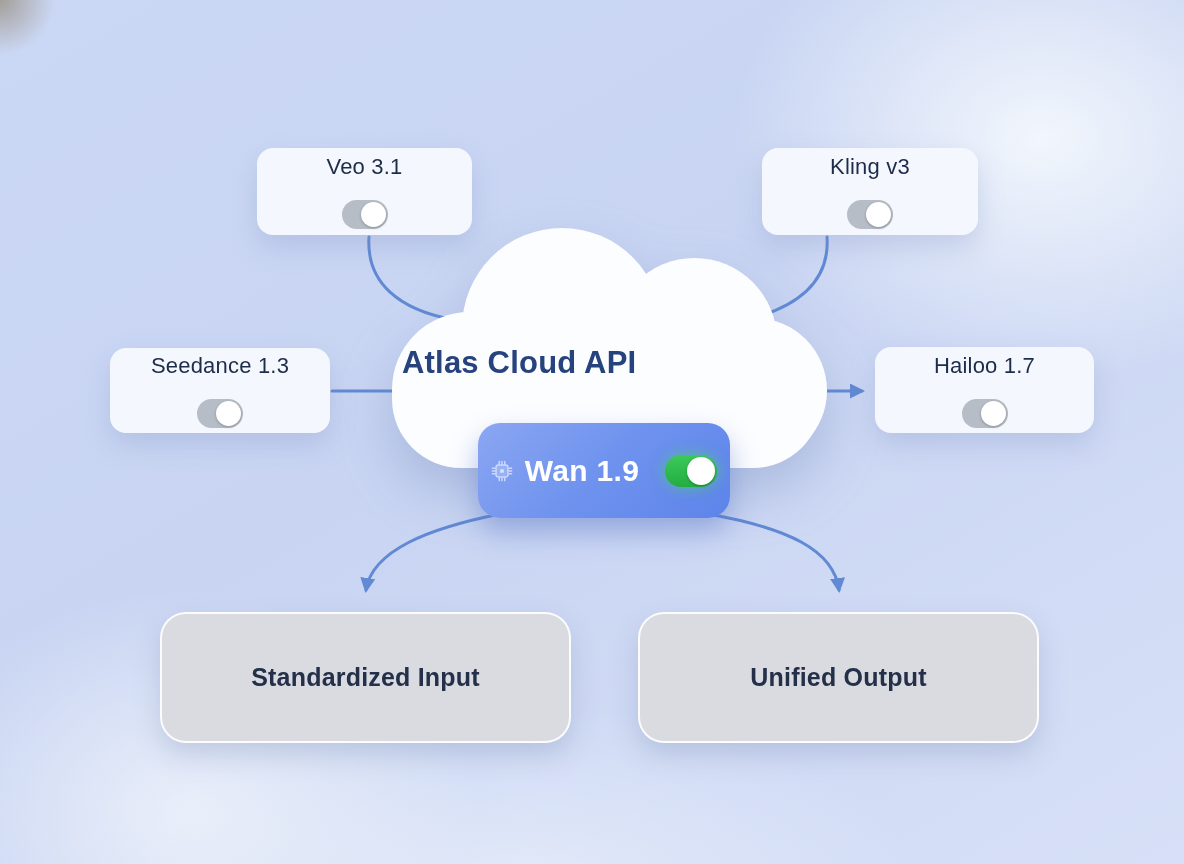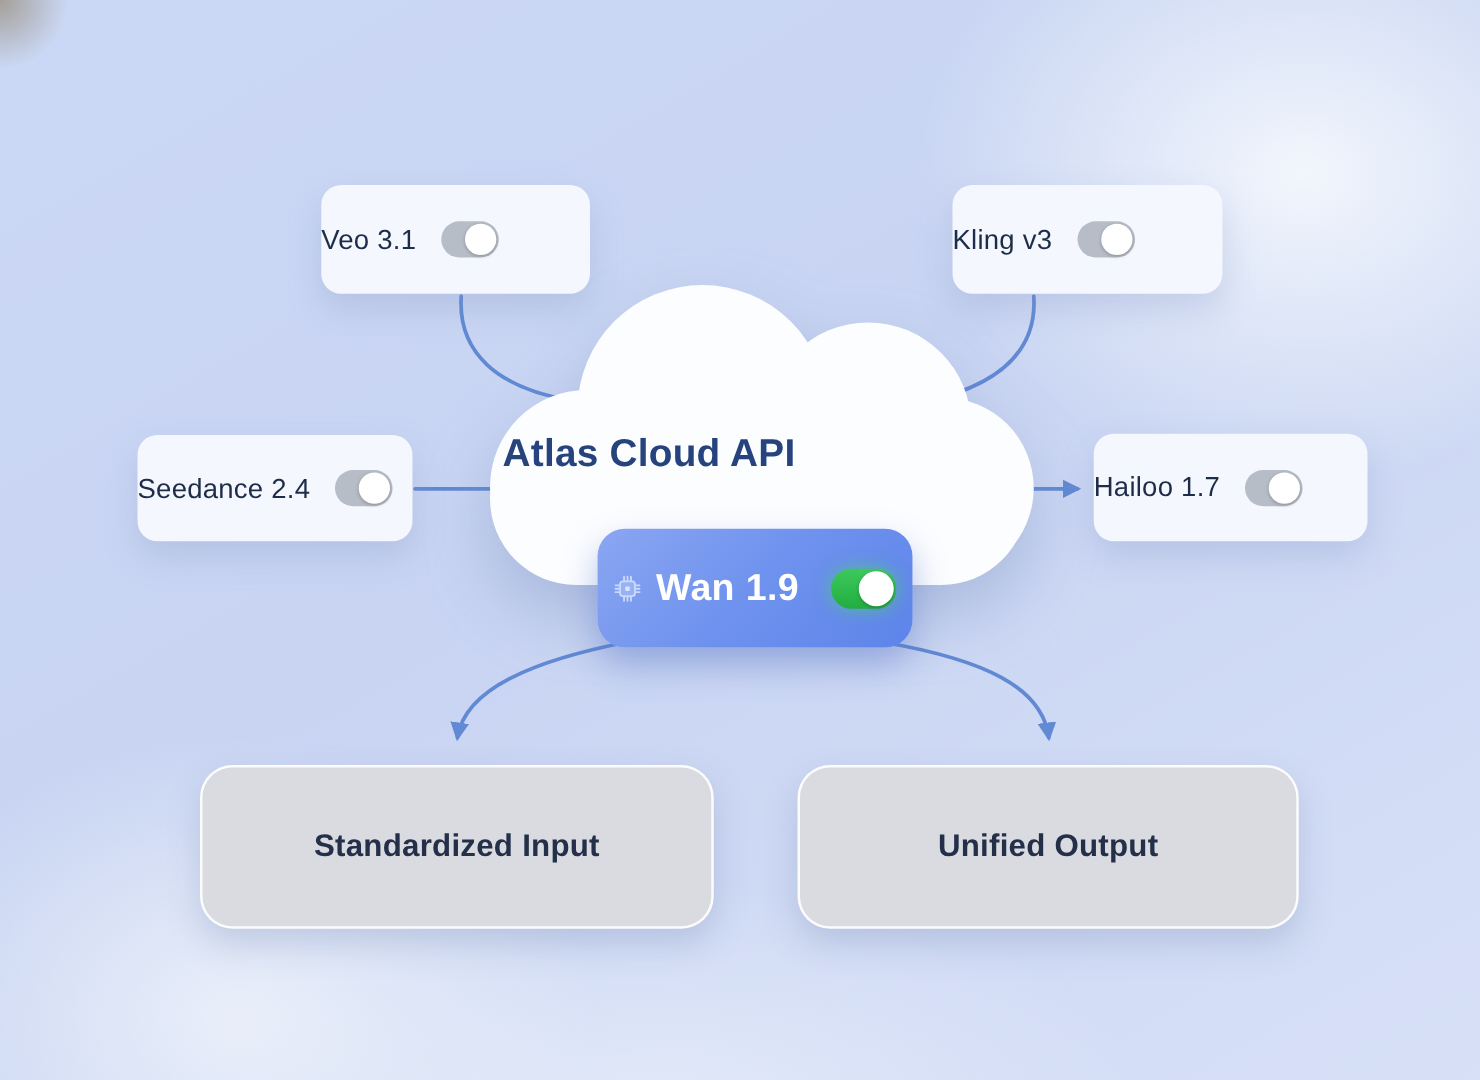--- a/index.html
+++ b/index.html
@@ -37,21 +37,21 @@
     position: absolute; left: 402px; top: 345px; width: 400px; z-index: 3;
     font-size: 31px; font-weight: 700; color: #27437e;
     letter-spacing: 0.2px;
   }
 
   
   .model-card {
     position: absolute; z-index: 3;
     background: #f4f7fd; border-radius: 16px;
     box-shadow: 0 12px 26px rgba(124,144,194,0.28);
-    display: flex; align-items: center; gap: 20px;
+    display: flex; align-items: center; justify-content: center; gap: 20px; flex-direction: column;
   }
   .model-label { font-size: 22px; color: #1d2c49; letter-spacing: 0.2px; }
   .card-veo      { left: 257px; top: 148px; width: 215px; height: 87px; }
   .card-kling    { left: 726px; top: 148px; width: 216px; height: 87px; margin-left: 36px; }
   .card-seedance { left: 110px; top: 348px; width: 220px; height: 85px; }
   .card-hailoo   { left: 875px; top: 347px; width: 219px; height: 86px; }
 
   
   .toggle {
     position: relative; display: inline-block; flex: 0 0 auto;
@@ -133,21 +133,21 @@
   </div>
 
   <div class="model-card card-kling">
     <span class="model-label">Kling v3</span>
     <span class="toggle off">
         <span class="knob"></span>
       </span>
   </div>
 
   <div class="model-card card-seedance">
-    <span class="model-label">Seedance 2.4</span>
+    <span class="model-label">Seedance 1.3</span>
     <span class="toggle off">
         <span class="knob"></span>
       </span>
   </div>
 
   <div class="model-card card-hailoo">
     <span class="model-label">Hailoo 1.7</span>
     <span class="toggle off">
         <span class="knob"></span>
       </span>

